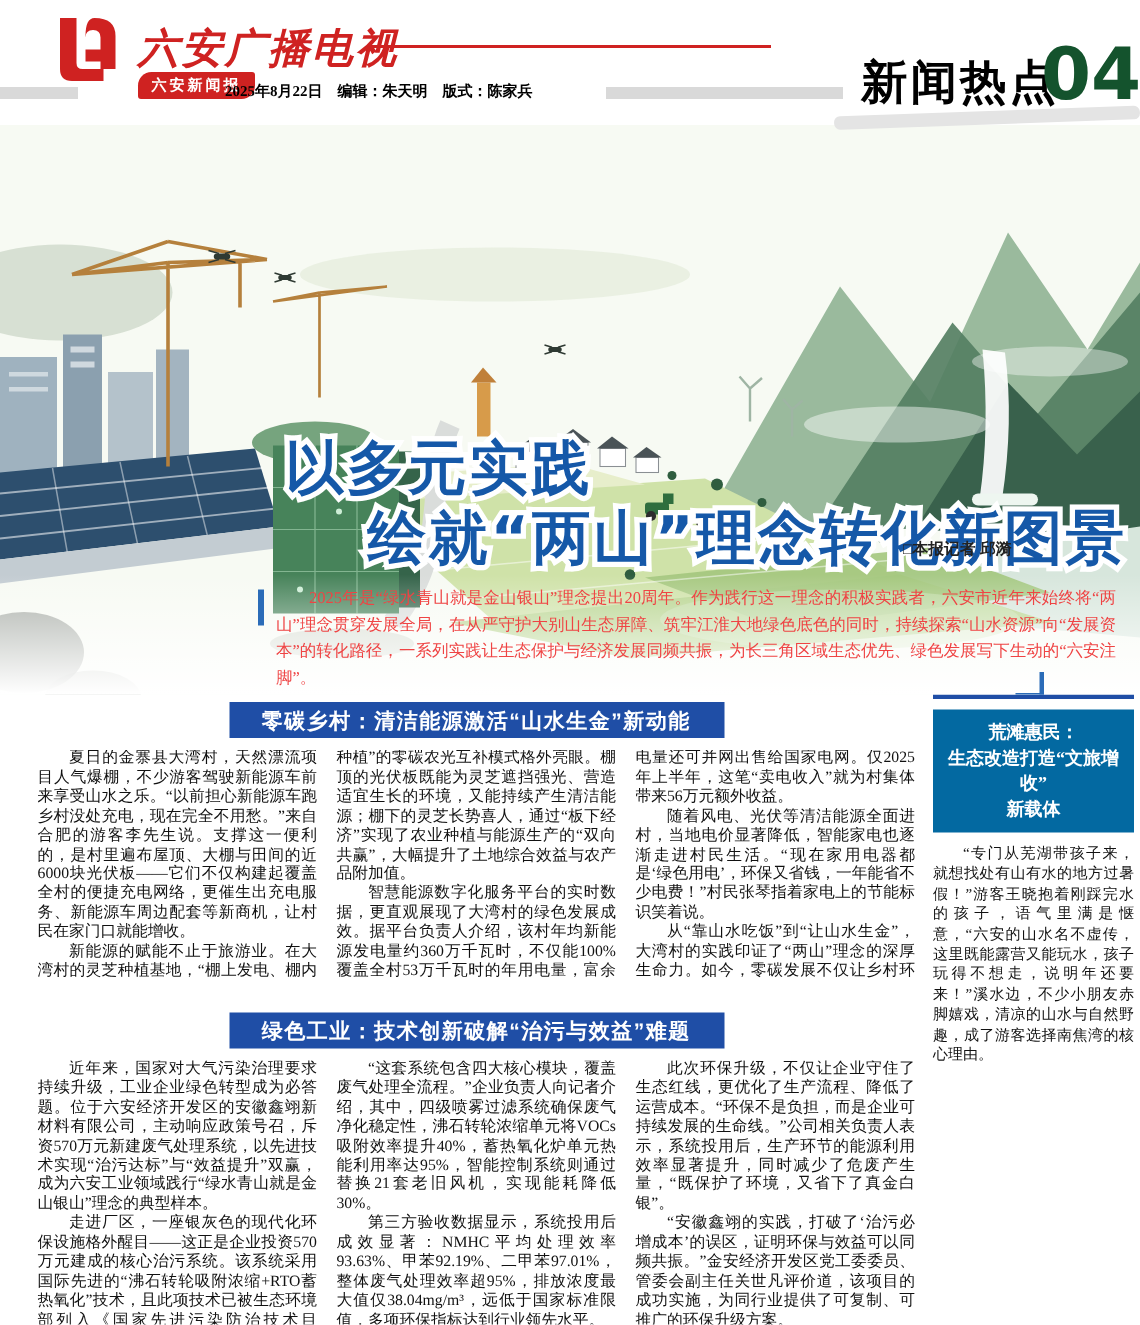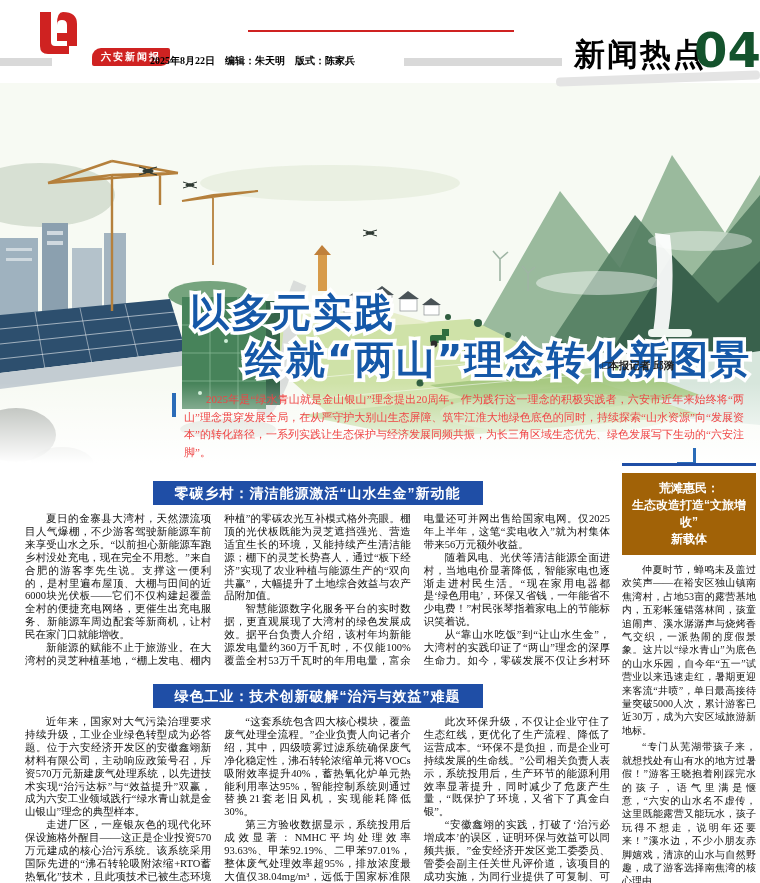--- a/index.html
+++ b/index.html
@@ -44,44 +44,45 @@
           color:#222;font-family:"Liberation Sans","DejaVu Sans",sans-serif;}
   .intro{position:absolute;left:184px;top:308px;width:560px;z-index:6;font-size:11px;
          line-height:17.5px;text-align:justify;color:#ef4444;text-indent:2em;
          font-family:"Liberation Serif","DejaVu Serif",serif;}
   .intro::before{content:"";position:absolute;left:-12px;top:2px;width:4px;height:24px;background:#2b6cb8;}
   .intro::after{content:"";position:absolute;right:48px;bottom:-4px;width:16px;height:14px;
                 border-right:3px solid #2b6cb8;border-bottom:3px solid #2b6cb8;}
   
   .content{position:absolute;top:463px;left:25px;right:4px;bottom:0;display:flex;gap:12px;overflow:hidden;}
   .main-col{width:585px;padding-top:5px;}
-  .sec-bar{display:table;margin:13px auto 8px;background:#1f4ea6;color:#fff;font-size:14px;
+  .sec-bar{display:table;margin:0 auto 8px;background:#1f4ea6;color:#fff;font-size:14px;
            line-height:14px;font-weight:bold;padding:5px 22px;letter-spacing:1px;
            font-family:"Liberation Sans","DejaVu Sans",sans-serif;}
   .cols{column-count:3;column-gap:13px;font-size:10.5px;line-height:12.9px;text-align:justify;
         overflow:hidden;}
   .cols p{margin:0;text-indent:2em;}
-  .art1 .cols{height:158px;margin-bottom:1px;}
+  .art1 .cols{height:158px;margin-bottom:17px;}
   .art2 .cols{height:212px;}
   .side-col{flex:1;border-top:3px solid #1f4ea6;padding-top:7px;}
-  .side-title{background:#a16207;color:#fff;text-align:center;font-weight:bold;font-size:12px;
+  .side-title{background:#0369a1;color:#fff;text-align:center;font-weight:bold;font-size:12px;
               line-height:17px;padding:7px 3px;margin-bottom:8px;
-              font-family:Liberation Sans, sans-serif;}
+              font-family:Liberation Serif, serif;}
   .side-body{font-size:10px;line-height:13.4px;text-align:justify;}
   .side-body p{margin:0;text-indent:2em;}
   .side-body p + p{margin-top:3px;}
 </style>
 </head>
 <body>
 
 <div class="masthead">
   <svg class="logo-mark" viewBox="0 0 52 46">
     <path d="M4 2 h11 v30 q0 4 4 4 h14 v8 H12 q-8 0 -8 -8 Z" fill="#cf2221"></path>
     <path d="M27 2 q14 0 14 12 v22 h-10 V15 q0 -5 -5 -5 t-5 5 v8 h10 v8 H21 V14 q0 -12 6 -12 Z" fill="#cf2221"></path>
   </svg>
+  <div class="brand">六安广播电视</div>
   <div class="brand-rule"></div>
   <div class="brand-sub">六安新闻报</div>
   <div class="gray-bar left"></div>
   <div class="dateline">2025年8月22日　编辑：朱天明　版式：陈家兵</div>
   <div class="gray-bar mid"></div>
   <div class="section-name">新闻热点</div>
   <div class="page-number">04</div>
   <div class="gray-swoosh"></div>
 </div>
 
@@ -266,18 +267,17 @@
 
   </div>
 
   <div class="side-col">
     <div class="side-title">
       <div>荒滩惠民：</div>
       <div>生态改造打造“文旅增收”</div>
       <div>新载体</div>
     </div>
     <div class="side-body">
-      <p>仲夏时节，蝉鸣未及盖过欢笑声——在裕安区独山镇南焦湾村，占地53亩的露营基地内，五彩帐篷错落林间，孩童追闹声、溪水潺潺声与烧烤香气交织，一派热闹的度假景象。这片以“绿水青山”为底色的山水乐园，自今年“五一”试营业以来迅速走红，暑期更迎来客流“井喷”，单日最高接待量突破5000人次，累计游客已近30万，成为六安区域旅游新地标。</p>
       <p>“专门从芜湖带孩子来，就想找处有山有水的地方过暑假！”游客王晓抱着刚踩完水的孩子，语气里满是惬意，“六安的山水名不虚传，这里既能露营又能玩水，孩子玩得不想走，说明年还要来！”溪水边，不少小朋友赤脚嬉戏，清凉的山水与自然野趣，成了游客选择南焦湾的核心理由。</p>
 
     </div>
   </div>
 </div>
 
 </body></html>

